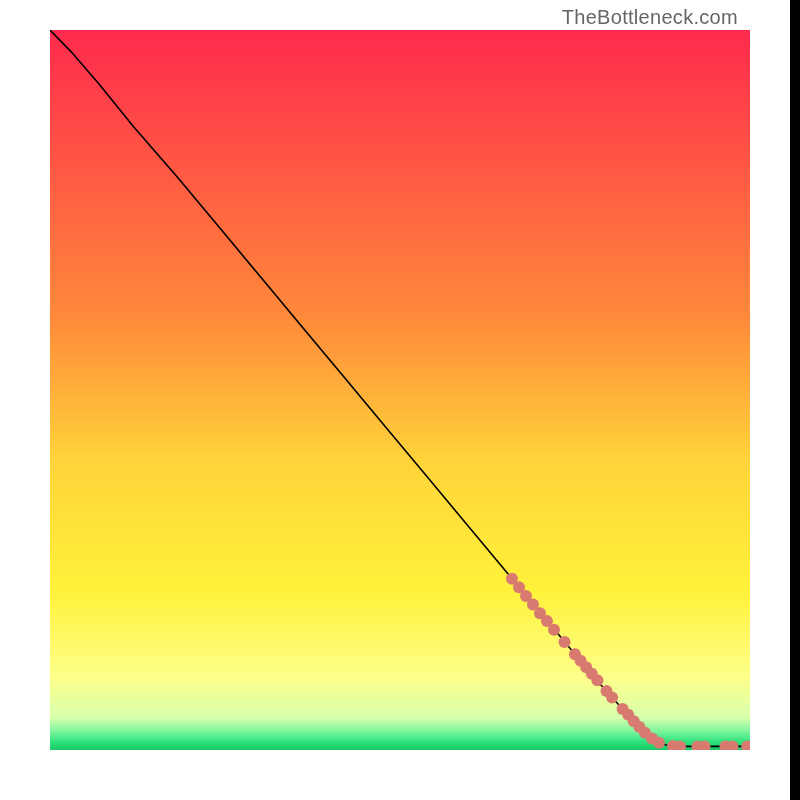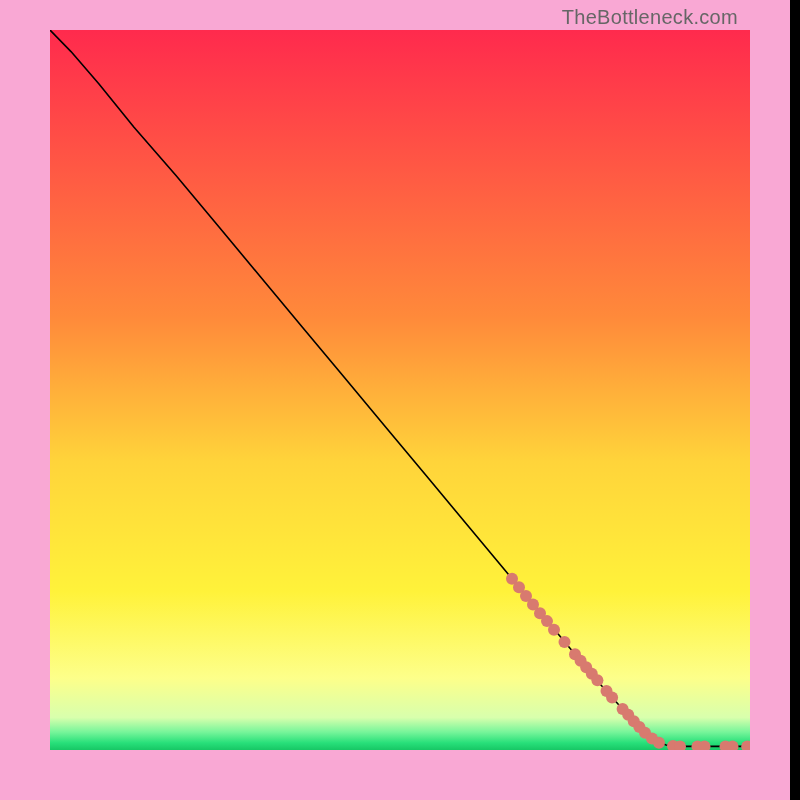--- a/index.html
+++ b/index.html
@@ -8,21 +8,21 @@
     width: 800px;
     height: 800px;
     overflow: hidden;
     background: #000;
     font-family: Arial, Helvetica, sans-serif;
   }
   .frame {
     position: relative;
     width: 790px;
     height: 800px;
-    background: #f9a8d4;
+    background: #ffffff;
   }
   .plot-area {
     position: absolute;
     left: 50px;
     top: 30px;
     width: 700px;
     height: 720px;
     overflow: hidden;
   }
   .watermark {

